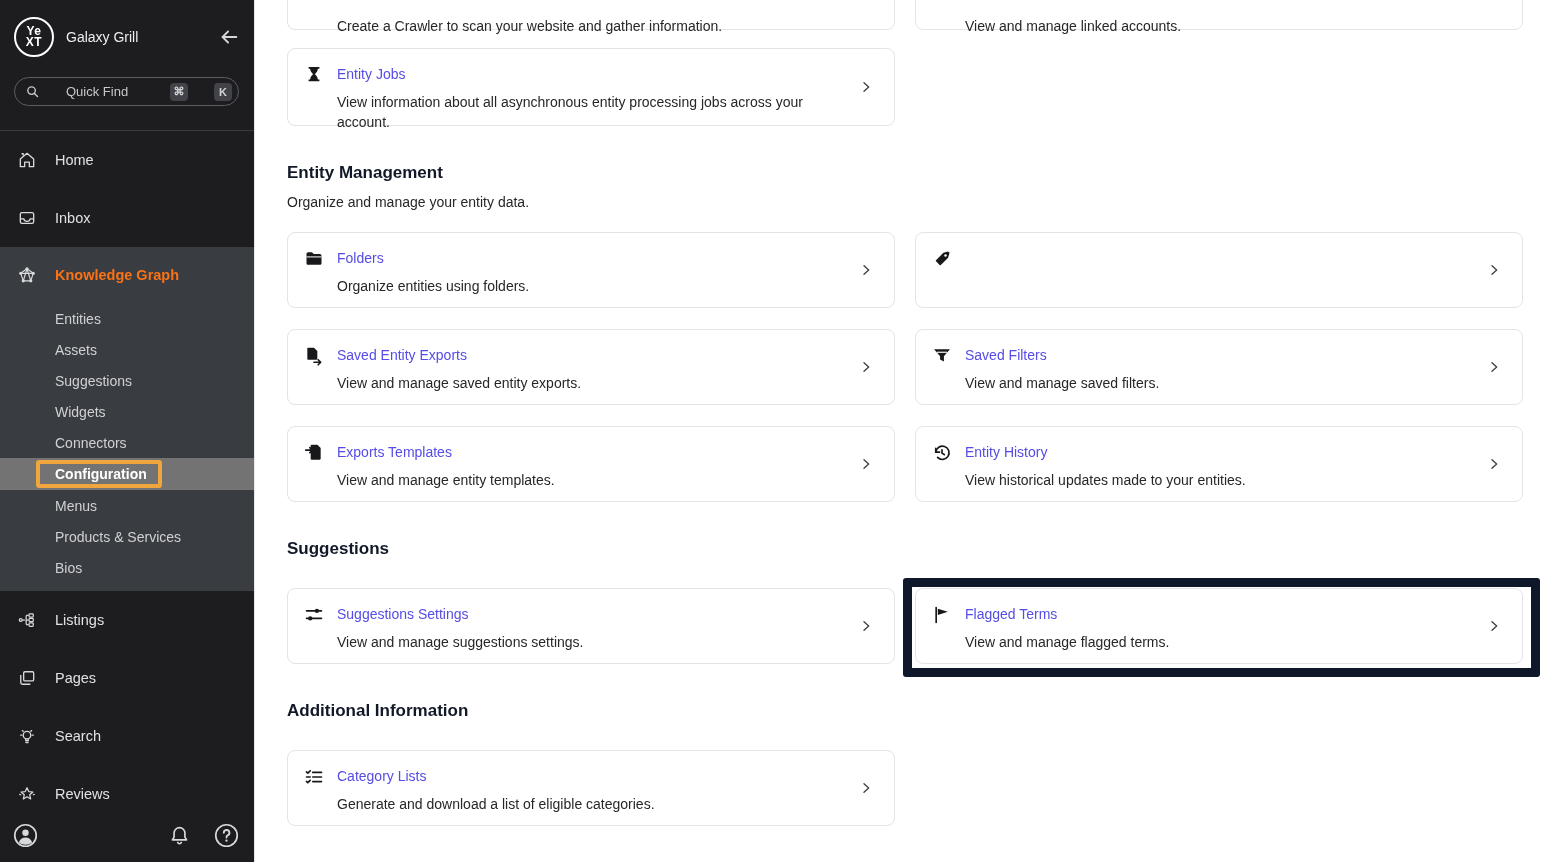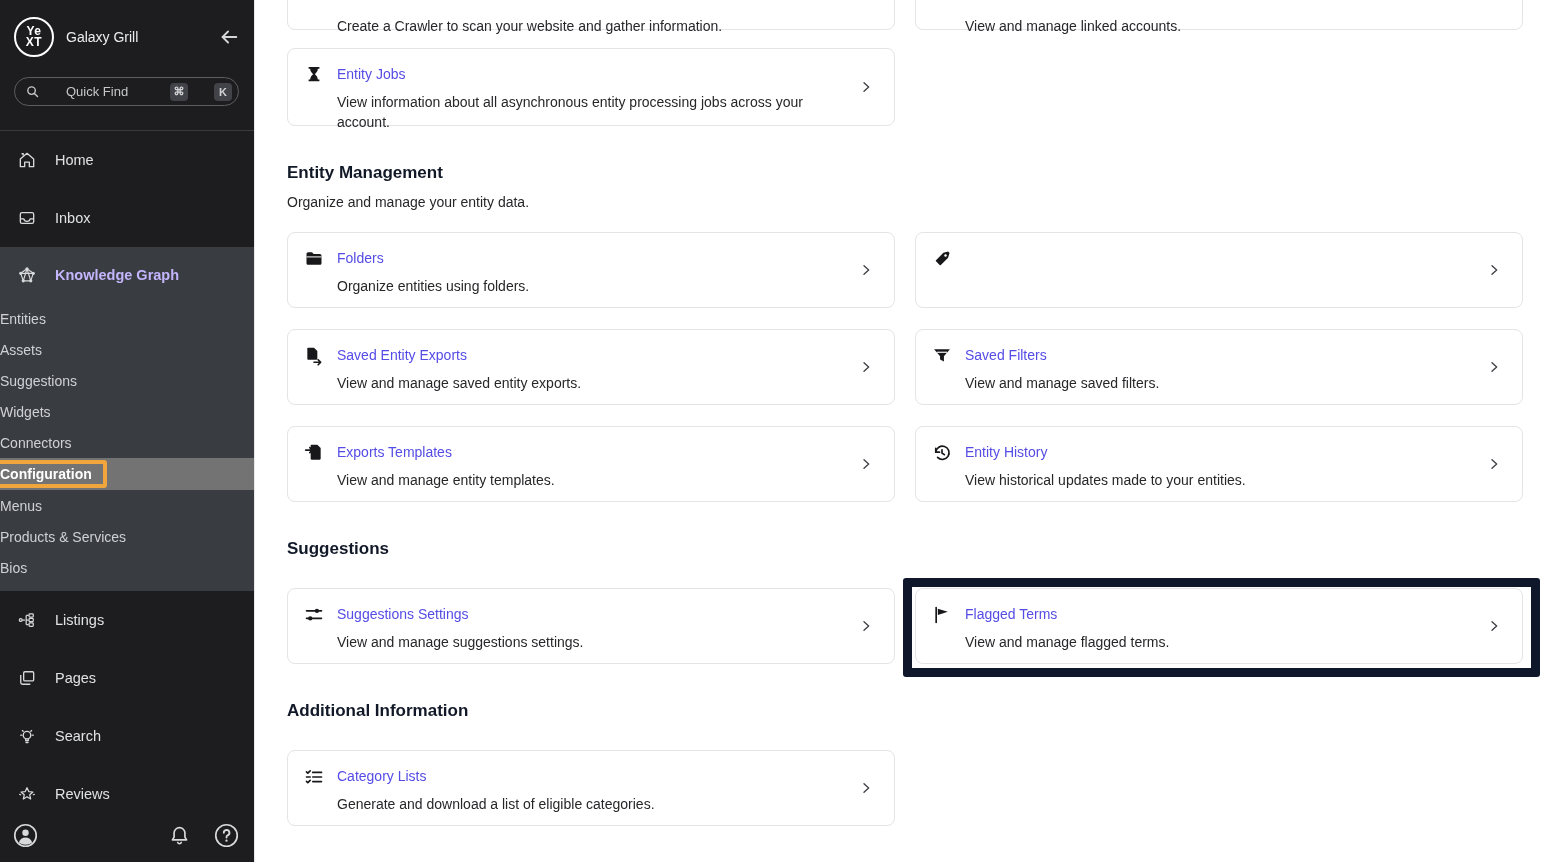--- a/index.html
+++ b/index.html
@@ -38,23 +38,23 @@
     min-width:18px; height:18px; display:flex; align-items:center; justify-content:center; padding:0 3px;
   }
   .sidebar-divider { height:1px; background:#3a3a3e; margin-top:24px; }
 
   .nav-item {
     height:58px; display:flex; align-items:center; padding-left:17px; gap:18px;
     font-size:14.5px; color:#e0e1e3; cursor:pointer;
   }
   .nav-icon { width:20px; height:20px; color:#d8d9db; flex-shrink:0; }
   .kg-block { background:#393c41; padding-bottom:8px; }
-  .kg-block .nav-item { height:56px; font-weight:700; color:#c4b5fd; }
+  .kg-block .nav-item { height:56px; font-weight:700; color:#f97316; }
   .sub-item {
-    height:31px; display:flex; align-items:center; 
+    height:31px; display:flex; align-items:center; padding-left:55px;
     font-size:14px; color:#d0d1d4; cursor:pointer;
   }
   .sub-item.active { background:#737373; color:#ffffff; font-weight:700; height:32px; }
   .config-box {
     border:4px solid #F0A63C; border-radius:3px; padding:2px 11px 2px 15px; margin-left:-19px;
   }
   .bottom-bar {
     position:absolute; bottom:0; left:0; right:0; height:44px;
     display:flex; align-items:center; padding:0 15px 10px 13px; gap:22px;
   }

